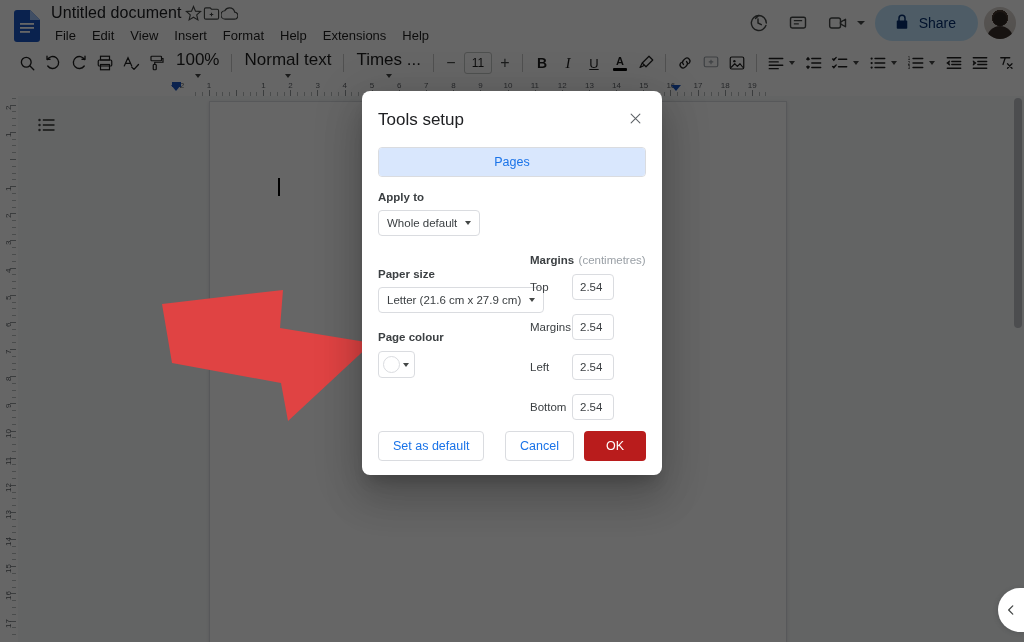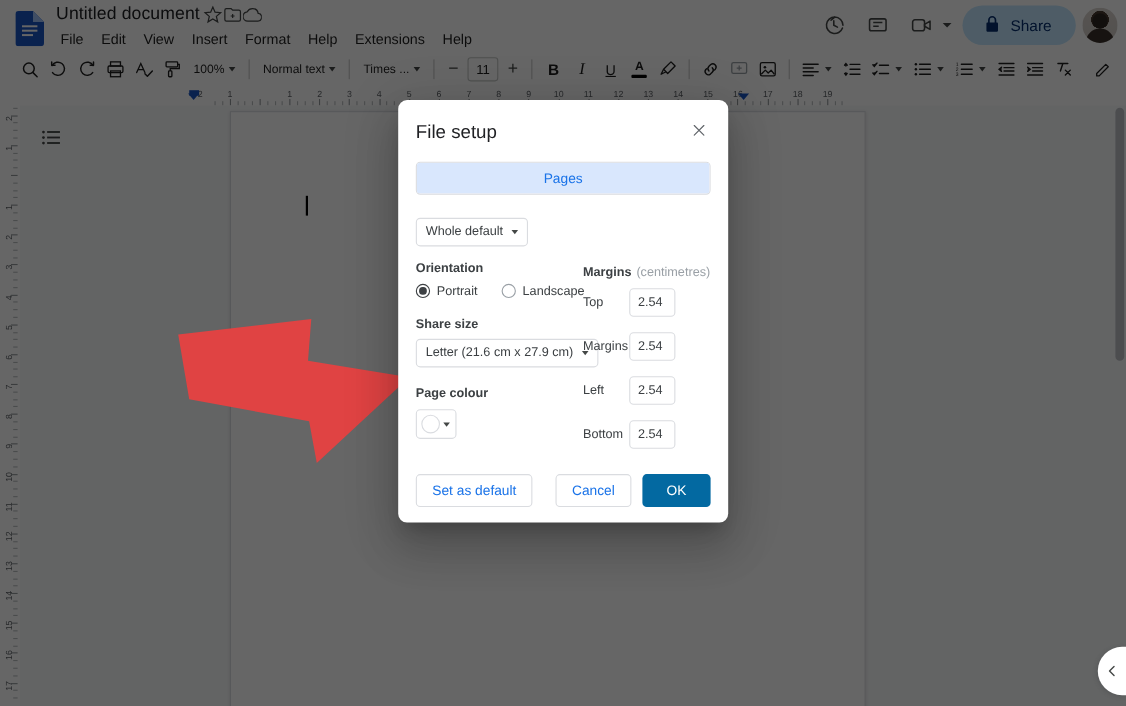--- a/index.html
+++ b/index.html
@@ -83,21 +83,21 @@
   .tbtn {
     width: 26px; height: 26px; border-radius: 4px;
     display: flex; align-items: center; justify-content: center;
     color: #1f1f1f; flex: none;
   }
   .tbtn svg { width: 18px; height: 18px; fill: currentColor; }
   .tbtn.disabled { color: #9aa0a6; }
   .tsep { width: 1px; height: 18px; background: #c7c7c7; margin: 0 6px; flex: none; }
   .zoom-sel, .style-sel, .font-sel {
     height: 26px; display: flex; align-items: center; gap: 4px;
-    padding: 0 6px; border-radius: 4px; font-size: 11px; color: #1f1f1f; white-space: nowrap;
+    padding: 0 6px; border-radius: 4px; font-size: 17px; color: #1f1f1f; white-space: nowrap; flex-direction: column;
   }
   .tiny-caret { width: 0; height: 0; border-left: 3.5px solid transparent; border-right: 3.5px solid transparent; border-top: 4px solid #444746; }
   .fontsize-group { display: flex; align-items: center; gap: 2px; }
   .fs-btn { width: 22px; height: 22px; display:flex; align-items:center; justify-content:center; font-size: 16px; color: #444746; }
   .fs-box {
     width: 28px; height: 22px; border: 1px solid #c4c7c5; border-radius: 3px;
     font-size: 12px; color: #1f1f1f; display: flex; align-items: center; justify-content: center;
   }
   .spacer { flex: 1 1 auto; }
   .textcolor-ind { width: 14px; height: 3px; background: #000; border-radius: 1px; margin-top: 1px; }
@@ -232,21 +232,21 @@
 
   .modal-foot {
     position: absolute; left: 16px; right: 16px; bottom: 14px;
     display: flex; align-items: center;
   }
   .btn {
     height: 30px; border-radius: 4px; font-size: 12.5px; font-weight: 500;
     display: flex; align-items: center; justify-content: center; white-space: nowrap;
   }
   .btn-outline { border: 1px solid #dadce0; color: #1a73e8; background: #fff; padding: 0 14px; }
-  .btn-primary { background: #0369a1; color: #fff; padding: 0 22px; }
+  .btn-primary { background: #b91c1c; color: #fff; padding: 0 22px; }
   .foot-gap { flex: 1; }
   .foot-right { display: flex; gap: 10px; }
 </style>
 </head>
 <body>
 
 <div id="app">
 
   <div class="topbar">
     <div class="docs-logo">
@@ -774,58 +774,46 @@
       </svg>
   </div>
 
   <svg class="red-arrow" viewBox="0 0 250 135">
     <path d="M12 16 L133 2 L130 40 L222 55 L138 133 L131 95 L22 75 Z" fill="#E04343"></path>
   </svg>
 
   <div class="modal">
 
     <div class="modal-head">
-      <div class="modal-title">File setup</div>
+      <div class="modal-title">Tools setup</div>
       <div class="close-x">
         <svg viewBox="0 0 24 24" width="15" height="15">
             <path d="M5 5l14 14M19 5L5 19" stroke="#5f6368" stroke-width="1.7" stroke-linecap="round"></path>
           </svg>
       </div>
     </div>
 
     <div class="seg-wrap">
       <div class="seg active">Pages</div>
     </div>
 
     <div style="margin-top:14px;">
+      <div class="lbl">Apply to</div>
       <div class="sel-box" style="margin-top:7px;">
         <span>Whole default</span>
         <span class="tiny-caret"></span>
       </div>
     </div>
 
     <div class="cols">
       <div class="col-left">
 
-        <div>
-          <div class="lbl">Orientation</div>
-          <div class="radio-row">
-            <div class="radio">
-              <span class="rdot checked"></span>
-              <span>Portrait</span>
-            </div>
-            <div class="radio">
-              <span class="rdot"></span>
-              <span>Landscape</span>
-            </div>
-          </div>
-        </div>
 
         <div style="margin-top:18px;">
-          <div class="lbl">Share size</div>
+          <div class="lbl">Paper size</div>
           <div class="sel-box" style="margin-top:7px;">
             <span>Letter (21.6 cm x 27.9 cm)</span>
             <span class="tiny-caret"></span>
           </div>
         </div>
 
         <div style="margin-top:18px;">
           <div class="lbl">Page colour</div>
           <div class="colour-swatch-wrap">
             <span class="swatch-circle"></span>

